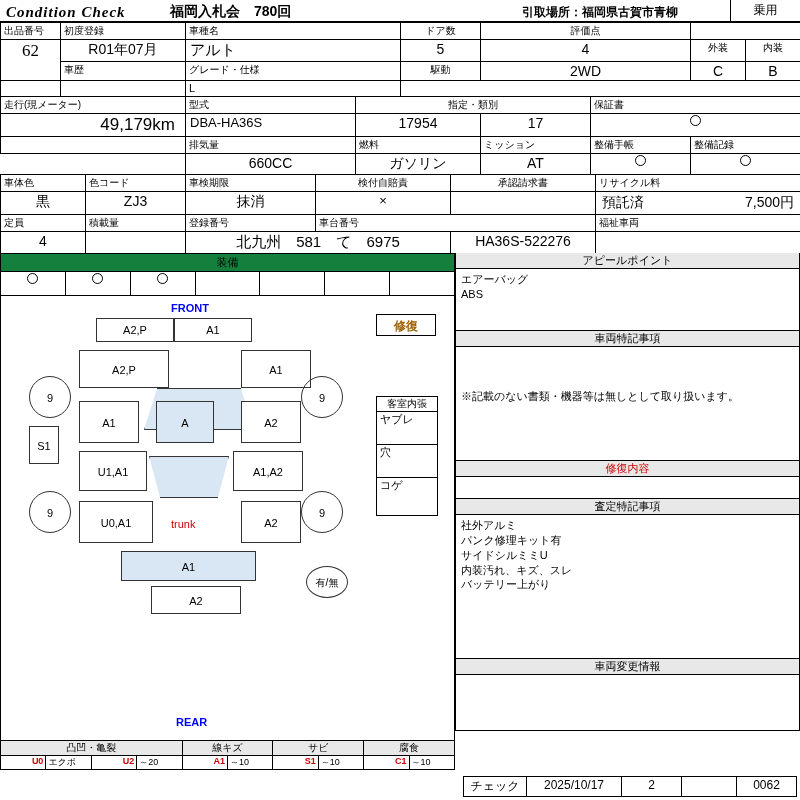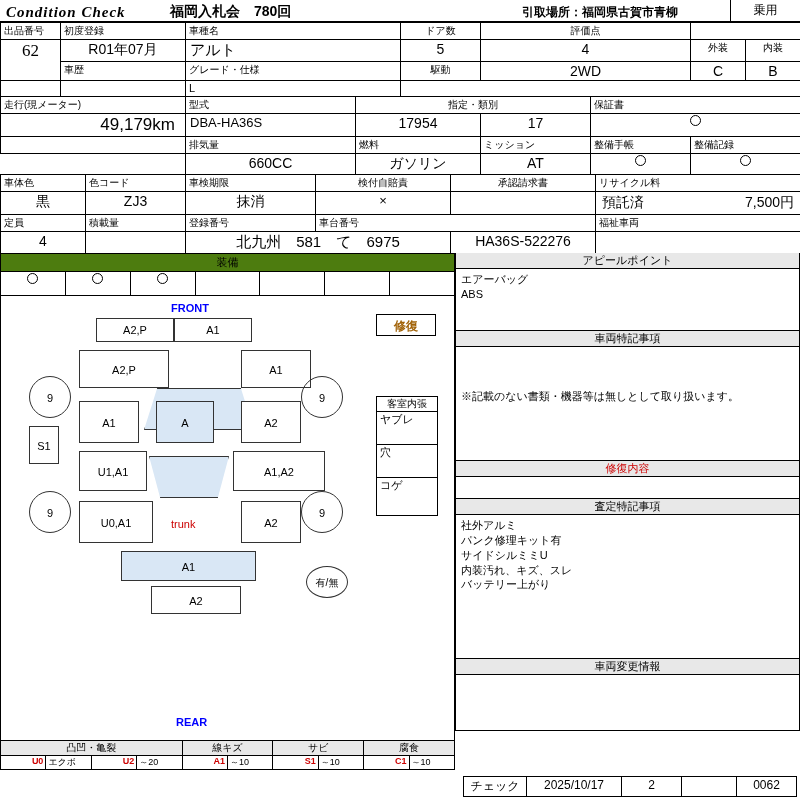--- a/index.html
+++ b/index.html
@@ -38,21 +38,21 @@
 
   
   .circ { display:inline-block; width:11px; height:11px; border:1px solid #000; border-radius:50%; }
   .cross { font-size:13px; }
 
   
   .midwrap { display:flex; width:800px; }
   .equip { width:455px; }
   .equiptbl { width:455px; table-layout:fixed; }
   .right { width:345px; }
-  .secthead { text-align:center; background:#4d7c0f; font-size:11px; }
+  .secthead { text-align:center; background:#15803d; font-size:11px; }
 
   
   .diagwrap { position:relative; width:455px; height:445px; border:1px solid #000; border-top:none;}
   .front, .rear { position:absolute; color:#00f; font-weight:bold; font-size:11px; }
   .cellbox { position:absolute; border:1px solid #333; background:#fff; text-align:center; font-size:11px; line-height:22px;}
   .cellblue { background:#d9e7f5; }
   .oval { position:absolute; border:1px solid #333; border-radius:50%; text-align:center; font-size:11px; }
   .trunk { position:absolute; color:#c00; font-size:11px; }
   .repair { position:absolute; border:1px solid #000; text-align:center; color:#a16207; font-weight:bold; font-size:12px; }
   .interior { position:absolute; border:1px solid #000; }
@@ -262,21 +262,21 @@
         <div class="cellbox" style="left:78px;top:54px;width:90px;height:38px;line-height:38px">A2,P</div>
         <div class="cellbox" style="left:240px;top:54px;width:70px;height:38px;line-height:38px">A1</div>
 
         <div class="polyA" style="left:143px;top:92px;width:110px;height:42px;clip-path:polygon(12% 0,88% 0,100% 100%,0 100%)"></div>
 
         <div class="cellbox" style="left:78px;top:105px;width:60px;height:42px;line-height:42px">A1</div>
         <div class="cellbox cellblue" style="left:155px;top:105px;width:58px;height:42px;line-height:42px">A</div>
         <div class="cellbox" style="left:240px;top:105px;width:60px;height:42px;line-height:42px">A2</div>
 
         <div class="cellbox" style="left:78px;top:155px;width:68px;height:40px;line-height:40px">U1,A1</div>
-        <div class="cellbox" style="left:232px;top:155px;width:92px;height:40px;line-height:40px">A1,A2</div>
+        <div class="cellbox" style="left:232px;top:155px;width:70px;height:40px;line-height:40px">A1,A2</div>
 
         <div class="polyA" style="left:148px;top:160px;width:80px;height:42px;clip-path:polygon(0 0,100% 0,86% 100%,14% 100%)"></div>
 
         <div class="cellbox" style="left:78px;top:205px;width:74px;height:42px;line-height:42px">U0,A1</div>
         <div class="cellbox" style="left:240px;top:205px;width:60px;height:42px;line-height:42px">A2</div>
         <div class="trunk" style="left:170px;top:222px">trunk</div>
 
         <div class="cellbox cellblue" style="left:120px;top:255px;width:135px;height:30px;line-height:30px">A1</div>
         <div class="cellbox" style="left:150px;top:290px;width:90px;height:28px;line-height:28px">A2</div>
 

